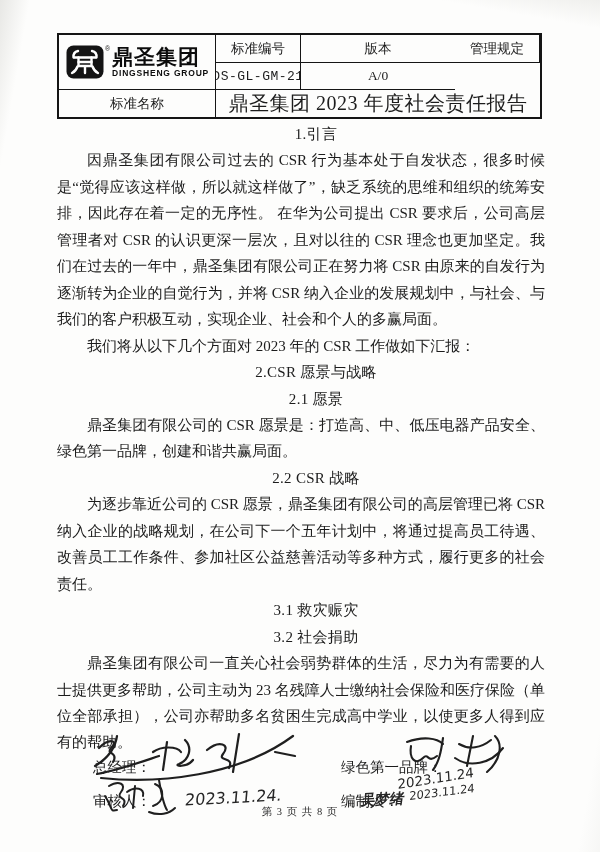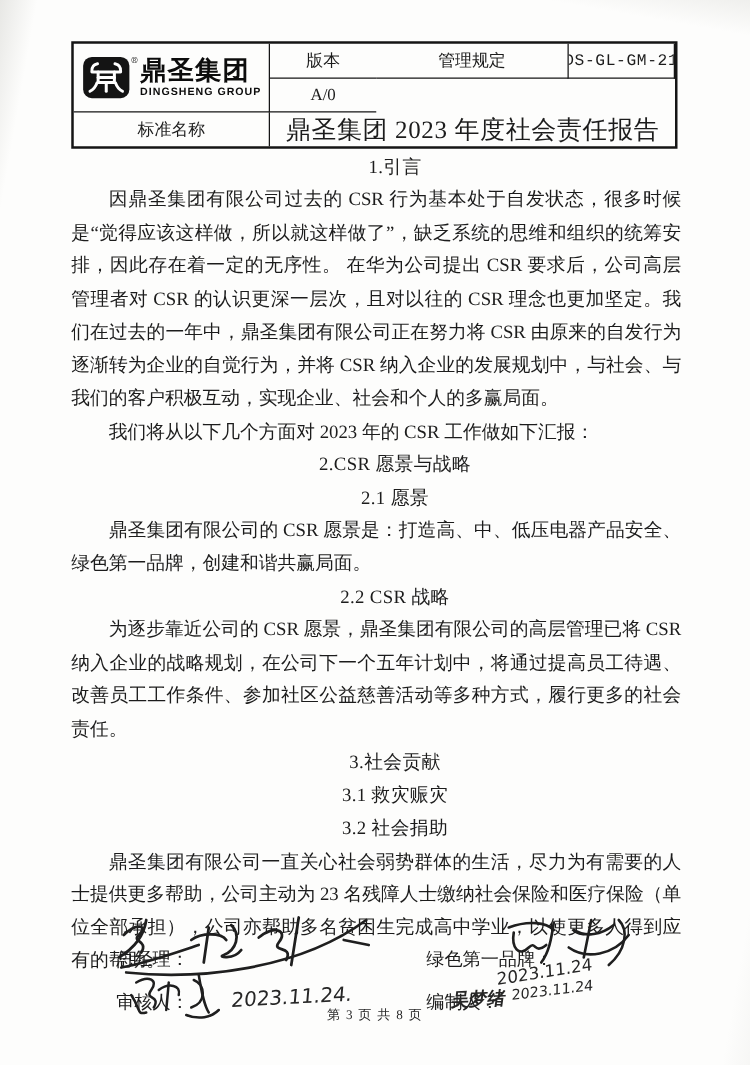--- a/index.html
+++ b/index.html
@@ -103,38 +103,38 @@
             <path d="M20 22.5 v6.5"></path>
           </g>
         </svg>
         <span class="reg-mark">®</span>
         <div class="logo-text">
           <span class="logo-cn">鼎圣集团</span>
           <span class="logo-en">DINGSHENG GROUP</span>
         </div>
       </div>
     </div>
+    <div class="cell">标准编号</div>
     <div class="cell no-r">版本</div>
     <div class="cell">管理规定</div>
     <div class="cell mono-ish">DS-GL-GM-21</div>
     <div class="cell no-r">A/0</div>
     <div class="cell c1r3 no-b">标准名称</div>
     <div class="cell cval-name no-r no-b">鼎圣集团 2023 年度社会责任报告</div>
   </div>
 
   <div class="body-text">
       <p class="blk heading">1.引言</p>
       <p class="blk para">因鼎圣集团有限公司过去的 CSR 行为基本处于自发状态，很多时候是“觉得应该这样做，所以就这样做了”，缺乏系统的思维和组织的统筹安排，因此存在着一定的无序性。 在华为公司提出 CSR 要求后，公司高层管理者对 CSR 的认识更深一层次，且对以往的 CSR 理念也更加坚定。我们在过去的一年中，鼎圣集团有限公司正在努力将 CSR 由原来的自发行为逐渐转为企业的自觉行为，并将 CSR 纳入企业的发展规划中，与社会、与我们的客户积极互动，实现企业、社会和个人的多赢局面。</p>
       <p class="blk para">我们将从以下几个方面对 2023 年的 CSR 工作做如下汇报：</p>
       <p class="blk heading">2.CSR 愿景与战略</p>
       <p class="blk heading">2.1 愿景</p>
       <p class="blk para">鼎圣集团有限公司的 CSR 愿景是：打造高、中、低压电器产品安全、绿色第一品牌，创建和谐共赢局面。</p>
       <p class="blk heading">2.2 CSR 战略</p>
       <p class="blk para">为逐步靠近公司的 CSR 愿景，鼎圣集团有限公司的高层管理已将 CSR 纳入企业的战略规划，在公司下一个五年计划中，将通过提高员工待遇、改善员工工作条件、参加社区公益慈善活动等多种方式，履行更多的社会责任。</p>
-      <p class="blk heading">3.社会贡献</p>
       <p class="blk heading">3.1 救灾赈灾</p>
       <p class="blk heading">3.2 社会捐助</p>
       <p class="blk para">鼎圣集团有限公司一直关心社会弱势群体的生活，尽力为有需要的人士提供更多帮助，公司主动为 23 名残障人士缴纳社会保险和医疗保险（单位全部承担），公司亦帮助多名贫困生完成高中学业，以使更多人得到应有的帮助。</p>
     </div>
 
   <div class="sig-area">
 
     <span class="sig-label gm-label">总经理：</span>
     <svg class="sig-svg gm-sig" viewBox="0 0 212 58">
       <g stroke="#1f1f1f" stroke-width="2.2" fill="none" stroke-linecap="round" stroke-linejoin="round">

